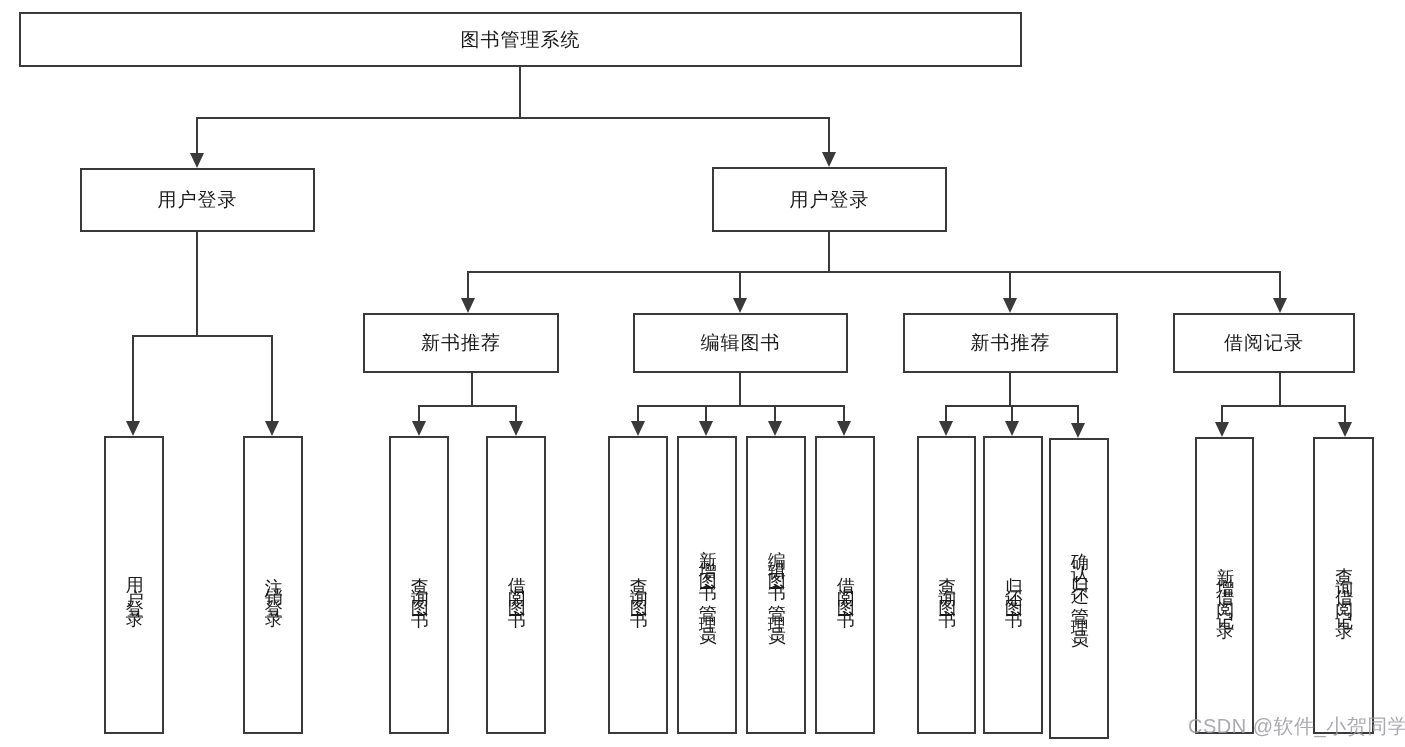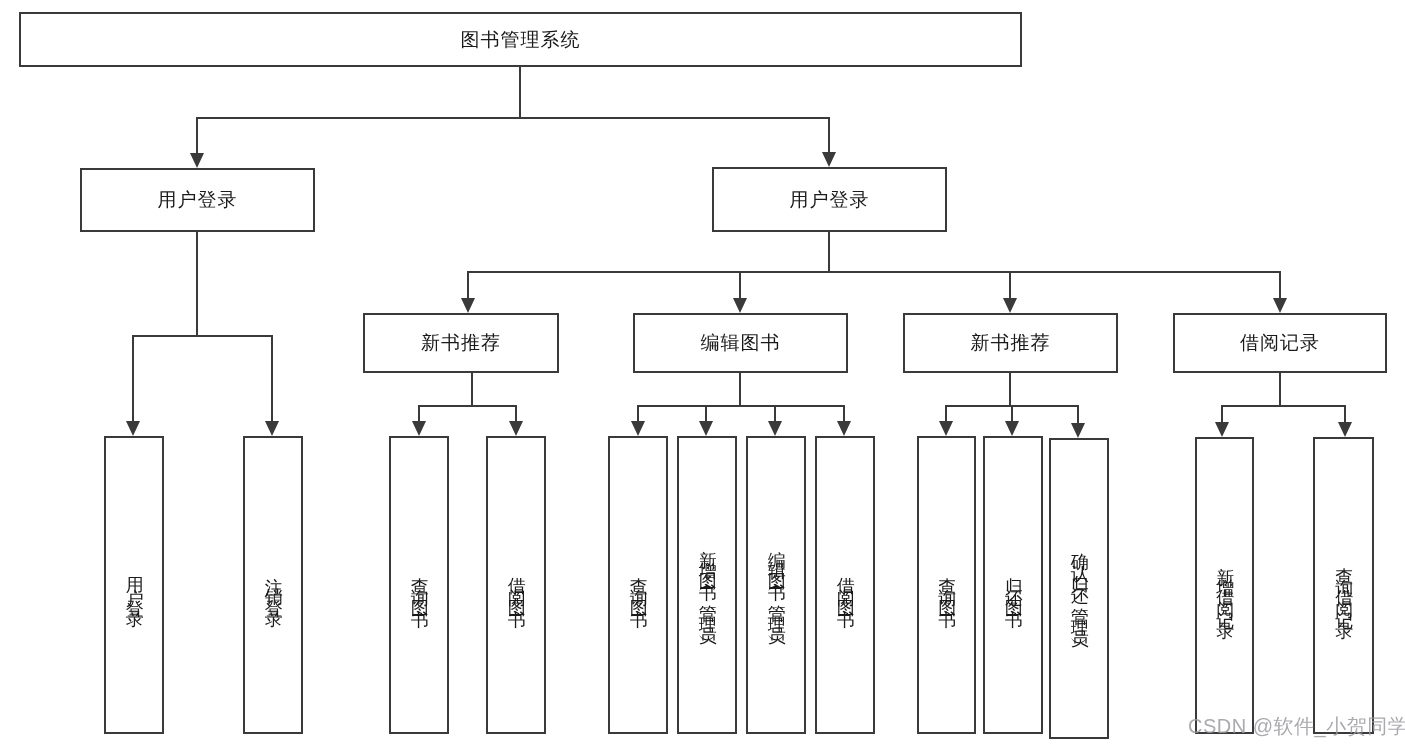--- a/index.html
+++ b/index.html
@@ -115,21 +115,21 @@
 
 <div class="node h" style="left:363px;top:313px;width:196px;height:60px">
   <span class="lbl">新书推荐</span>
 </div>
 <div class="node h" style="left:633px;top:313px;width:215px;height:60px">
   <span class="lbl">编辑图书</span>
 </div>
 <div class="node h" style="left:903px;top:313px;width:215px;height:60px">
   <span class="lbl">新书推荐</span>
 </div>
-<div class="node h" style="left:1173px;top:313px;width:214px;height:60px">
+<div class="node h" style="left:1173px;top:313px;width:182px;height:60px">
   <span class="lbl">借阅记录</span>
 </div>
 
 <div class="node v" style="left:104px;top:436px;width:60px;height:298px">
   <span class="vlbl">用户登录</span>
 </div>
 <div class="node v" style="left:243px;top:436px;width:60px;height:298px">
   <span class="vlbl">注销登录</span>
 </div>
 <div class="node v" style="left:389px;top:436px;width:60px;height:298px">

